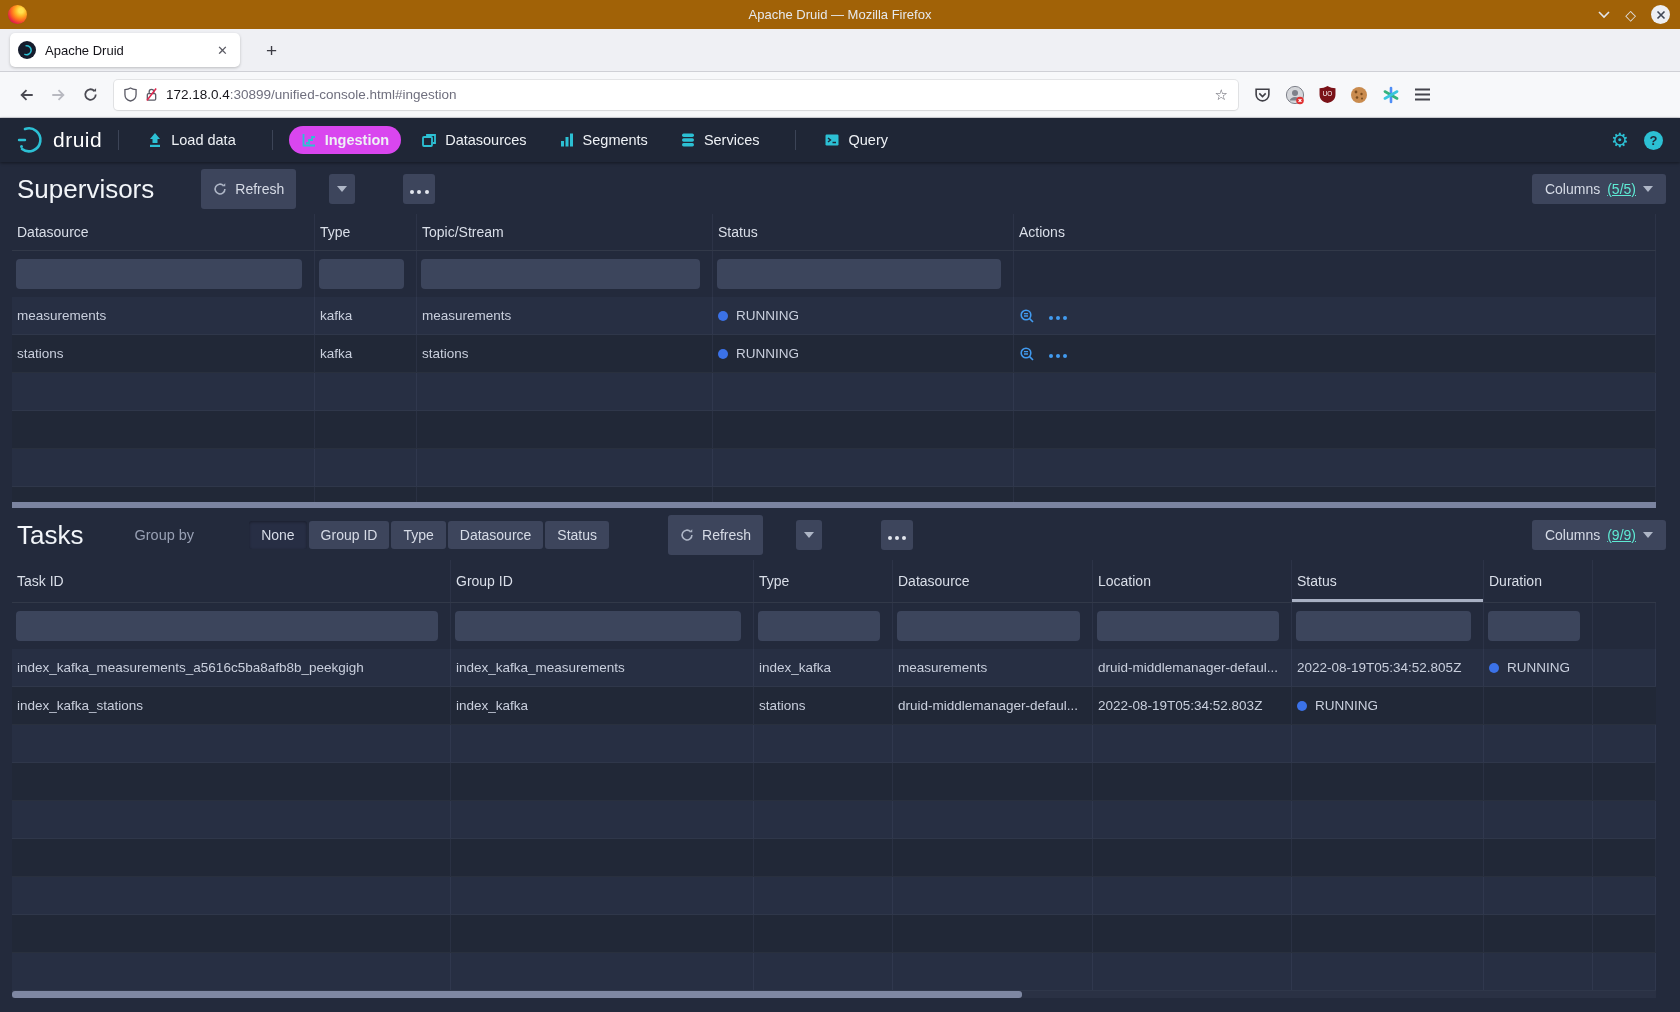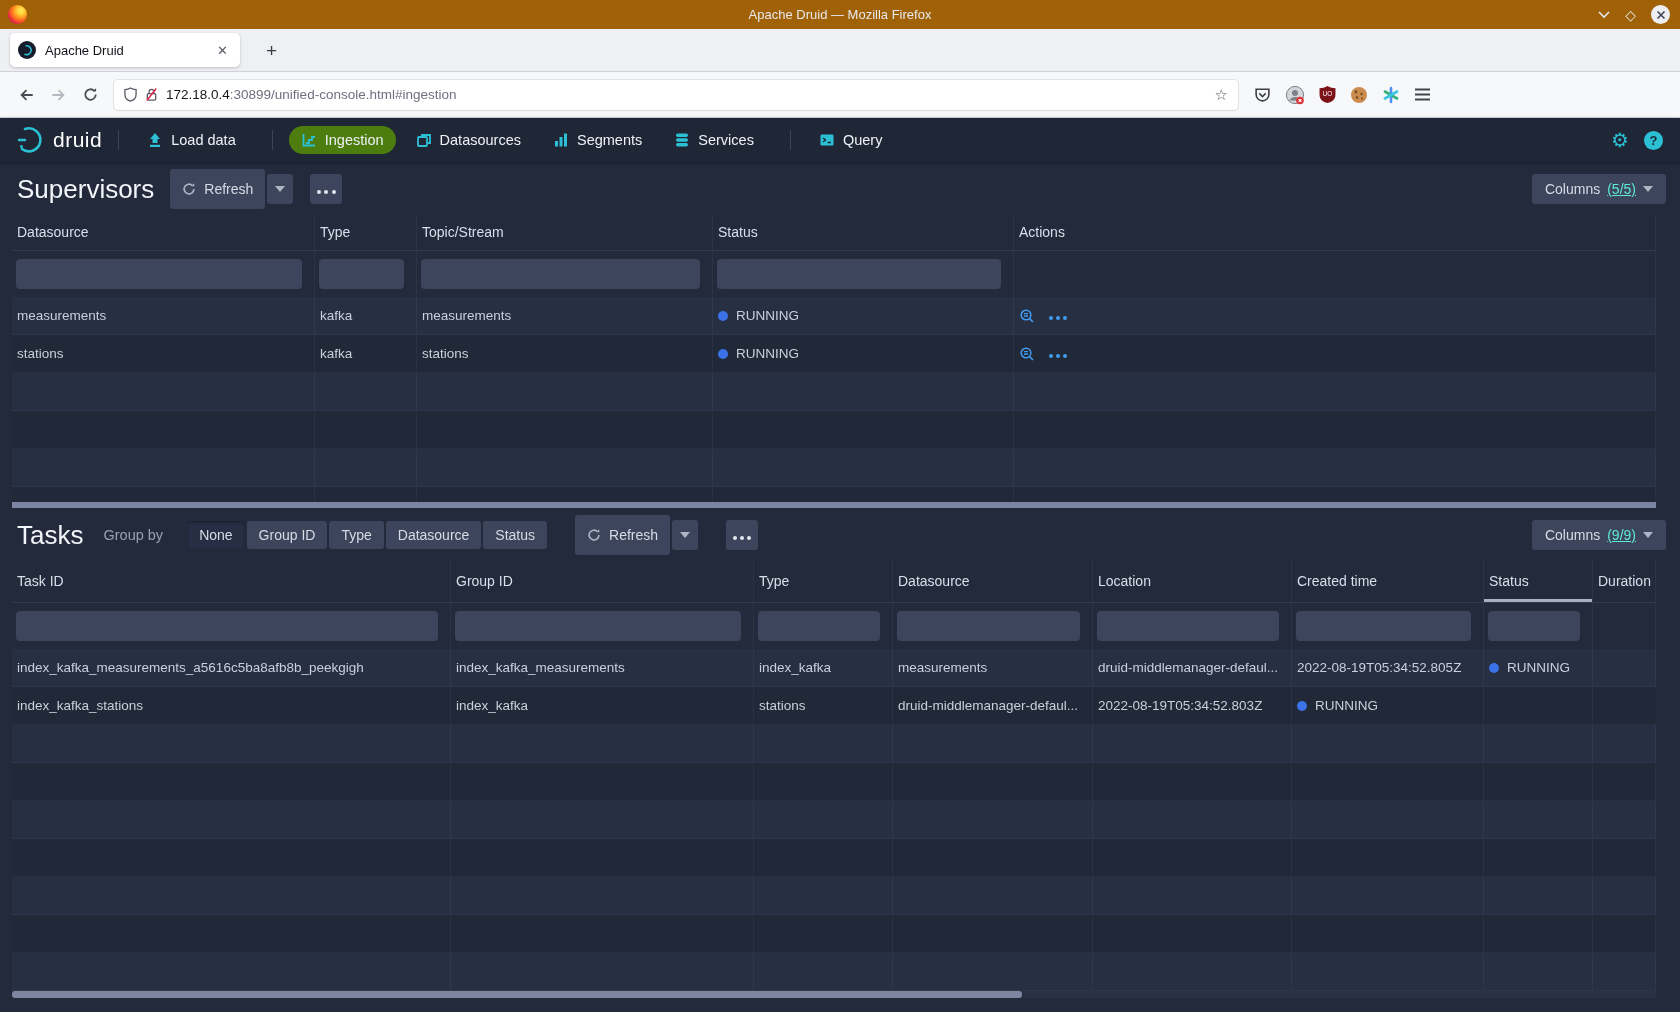--- a/index.html
+++ b/index.html
@@ -34,29 +34,29 @@
   .star{color:#5b5b66;font-size:15px;margin-left:6px;}
   .ext-row{display:flex;align-items:center;gap:14px;margin-left:2px;}
 
   
   .dnav{height:44px;background:#1f2636;display:flex;align-items:center;flex:none;
         box-shadow:0 1px 3px rgba(0,0,0,0.45);position:relative;z-index:3;padding:0 17px 0 16px;}
   .brand{display:flex;align-items:center;gap:7px;}
   .brand-text{color:#ffffff;font-size:21px;letter-spacing:.5px;}
   .nav-sep{width:1px;height:20px;background:#3c4457;margin:0 16px;}
   .dnav-item{display:flex;align-items:center;gap:8px;color:#eef1f5;font-size:14.5px;padding:6px 12px;border-radius:16px;margin-right:8px;}
-  .dnav-item.active{background:#4d7c0f;}
+  .dnav-item.active{background:#d946ef;font-weight:bold;}
   .dnav-right{margin-left:auto;display:flex;align-items:center;gap:15px;}
   .gear{color:#2cc0d4;font-size:20px;line-height:1;}
   .help{width:19px;height:19px;border-radius:50%;background:#2cc0d4;color:#1f2636;font-size:13px;font-weight:bold;
         display:flex;align-items:center;justify-content:center;}
 
   
   .content{flex:1;display:flex;flex-direction:column;background:#232a3c;overflow:hidden;}
-  .ctrl-row{display:flex;align-items:center;height:34px;margin:10px 14px 8px 17px;}
+  .ctrl-row{display:flex;align-items:center;height:34px;margin:10px 14px 8px 17px;gap:31px;}
   .sec-title{font-size:26px;font-weight:500;color:#f2f5f9;}
   .btn{height:40px;background:#3d455c;border-radius:3px;display:flex;align-items:center;color:#d6dbe6;font-size:14px;
        padding:0 12px;border:none;}
   .btn .bicon{margin-right:8px;display:flex;align-items:center;}
   .btn-caret{height:30px;width:26px;background:#3d455c;border-radius:3px;display:flex;align-items:center;justify-content:center;margin-left:2px;}
   .caret{width:0;height:0;border-left:5px solid transparent;border-right:5px solid transparent;border-top:6px solid #aeb6c6;}
   .btn-more{height:30px;width:32px;background:#3d455c;border-radius:3px;display:flex;align-items:center;justify-content:center;margin-left:17px;}
   .dots span{display:inline-block;width:4px;height:4px;border-radius:50%;background:#e3e7ee;margin:0 1.6px;}
   .spacer{flex:1;}
   .btn-columns{height:30px;background:#3d455c;border-radius:3px;display:flex;align-items:center;gap:7px;color:#d6dbe6;font-size:14px;padding:0 13px;}
@@ -430,21 +430,20 @@
       </span>
     </div>
 
     <div class="tbl">
       <div class="task-cols thead-tall">
         <div class="th">Task ID</div>
         <div class="th">Group ID</div>
         <div class="th">Type</div>
         <div class="th">Datasource</div>
         <div class="th">Location</div>
-        <div class="th">Created time</div>
         <div class="th">
             <span>Status</span>
             <span class="sort-line"></span>
           </div>
         <div class="th">Duration</div>
       </div>
       <div class="task-cols tfilter">
         <div class="tf">
             <input value="" style="">
           </div>

